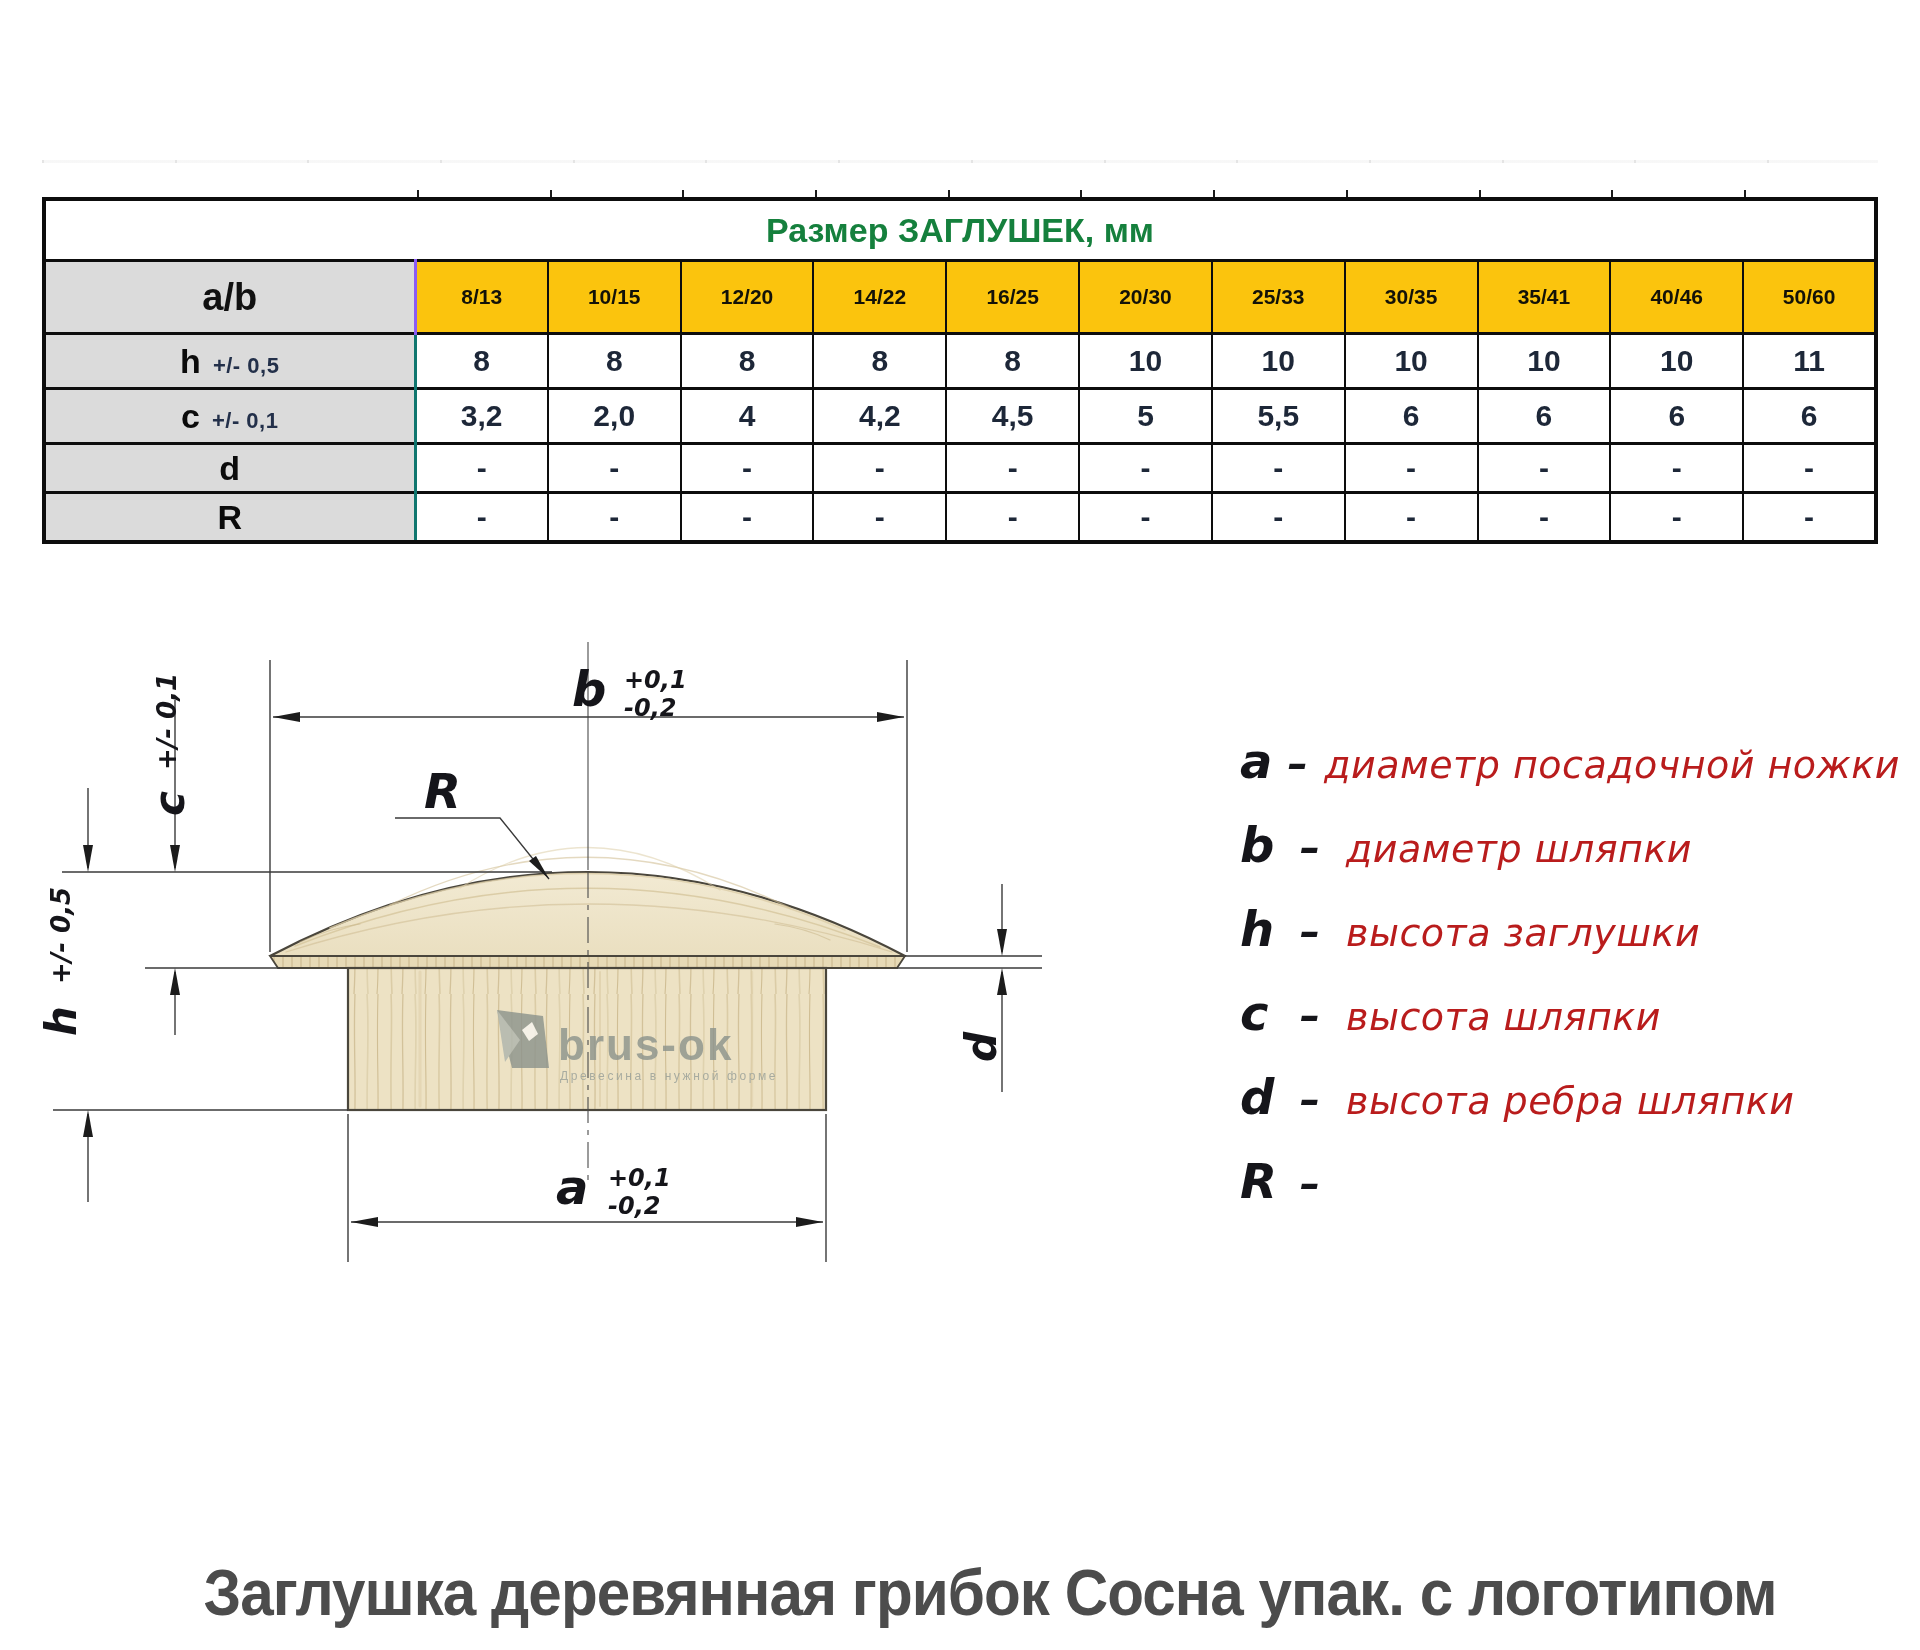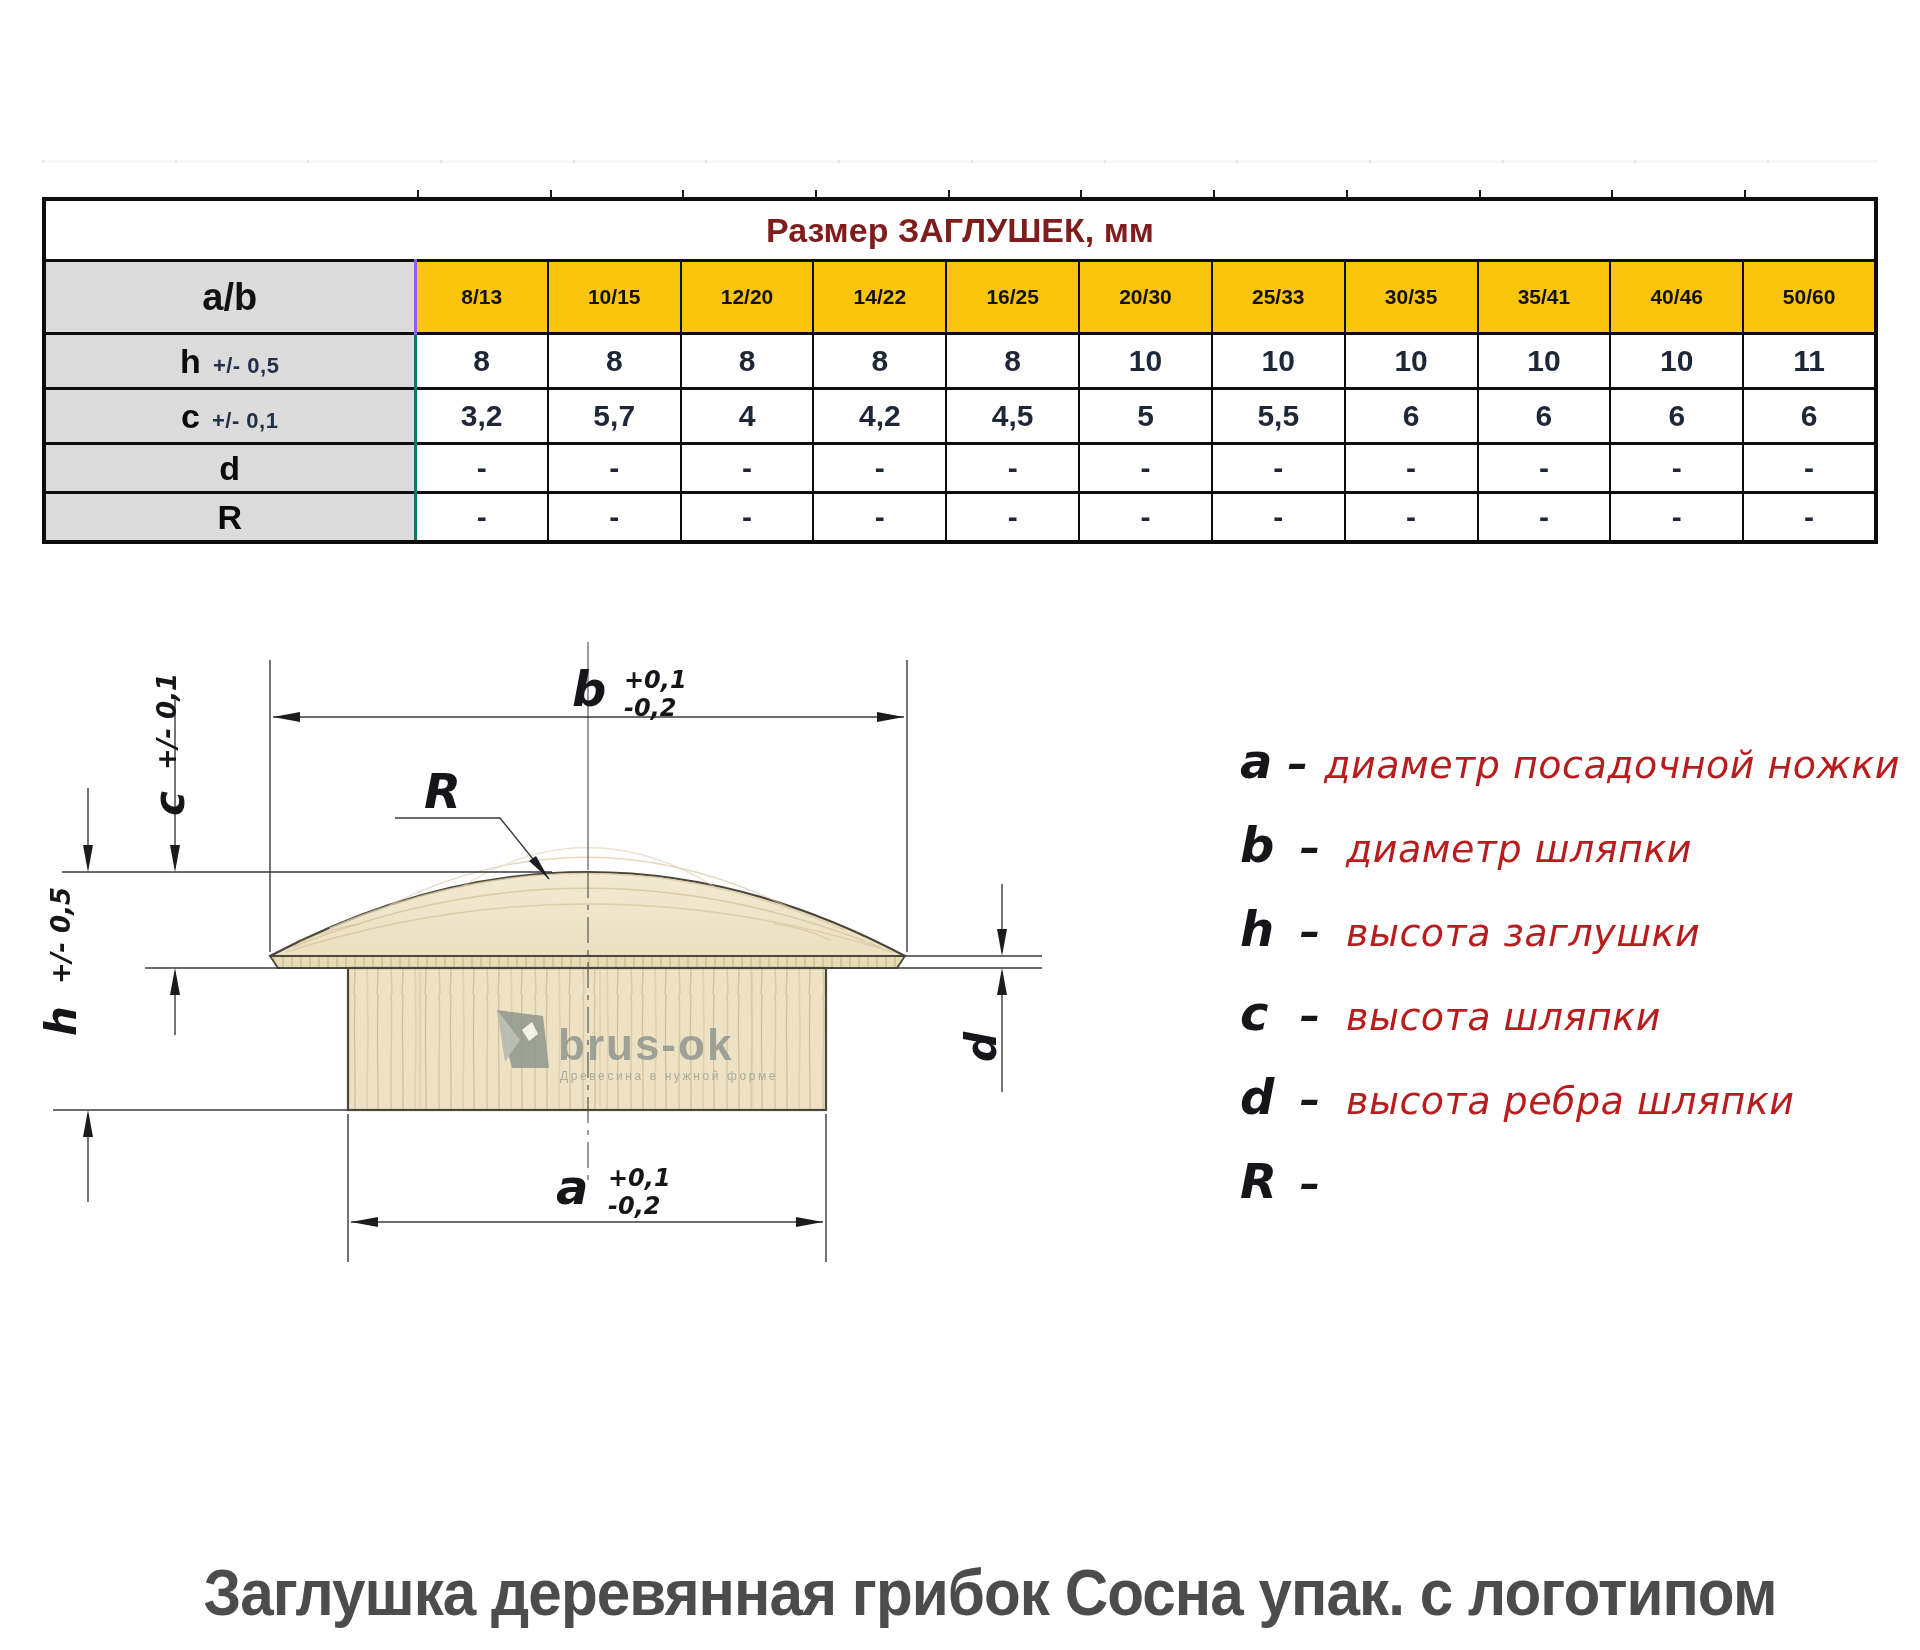--- a/index.html
+++ b/index.html
@@ -11,21 +11,21 @@
     background:repeating-linear-gradient(90deg,#cfcfcf 0 2px,#f1f1f1 2px 132.7px);}
   .artifact-ticks{position:absolute;left:417px;top:190px;width:1332px;height:7px;
     background:repeating-linear-gradient(90deg,#1a1a1a 0 2px,transparent 2px 132.7px);}
 
   
   table.size-table{position:absolute;left:42px;top:197px;width:1836px;
     border-collapse:collapse;table-layout:fixed;border:4px solid #0d0d0d;}
   table.size-table col.label-col{width:371px;}
   table.size-table td{border-left:2px solid #0d0d0d;border-top:3px solid #0d0d0d;
     padding:0;text-align:center;vertical-align:middle;overflow:hidden;}
-  tr.title-row td{height:58px;background:#ffffff;font-size:34px;font-weight:700;color:#7f1d1d;}
+  tr.title-row td{height:58px;background:#ffffff;font-size:34px;font-weight:700;color:#15803d;}
   tr.head-row td{height:70px;}
   td.corner-cell{background:#DBDBDB;font-size:38px;font-weight:700;border-right:3px solid #8b5cf6;}
   td.col-head{background:#FBC40D;font-size:21px;font-weight:700;color:#131208;}
   tr.data-row td{background:#ffffff;}
   tr.row-h td,tr.row-c td{height:52px;}
   tr.row-d td,tr.row-R td{height:46px;}
   td.row-label{background:#DBDBDB !important;border-right:3px solid #0f766e;}
   .rlabel{font-size:34px;font-weight:700;color:#0b0b0b;}
   .rtol{font-size:22px;font-weight:700;color:#23304a;margin-left:12px;letter-spacing:.5px;}
   td.val{font-size:30px;font-weight:600;color:#1d2738;}
@@ -119,21 +119,21 @@
       <td class="val">10</td>
       <td class="val">10</td>
       <td class="val">10</td>
       <td class="val">11</td>
     </tr>
     <tr class="data-row row-c">
       <td class="row-label">
         <span class="rlabel">c</span><span class="rtol">+/- 0,1</span>
       </td>
       <td class="val">3,2</td>
-      <td class="val">5,7</td>
+      <td class="val">2,0</td>
       <td class="val">4</td>
       <td class="val">4,2</td>
       <td class="val">4,5</td>
       <td class="val">5</td>
       <td class="val">5,5</td>
       <td class="val">6</td>
       <td class="val">6</td>
       <td class="val">6</td>
       <td class="val">6</td>
     </tr>

